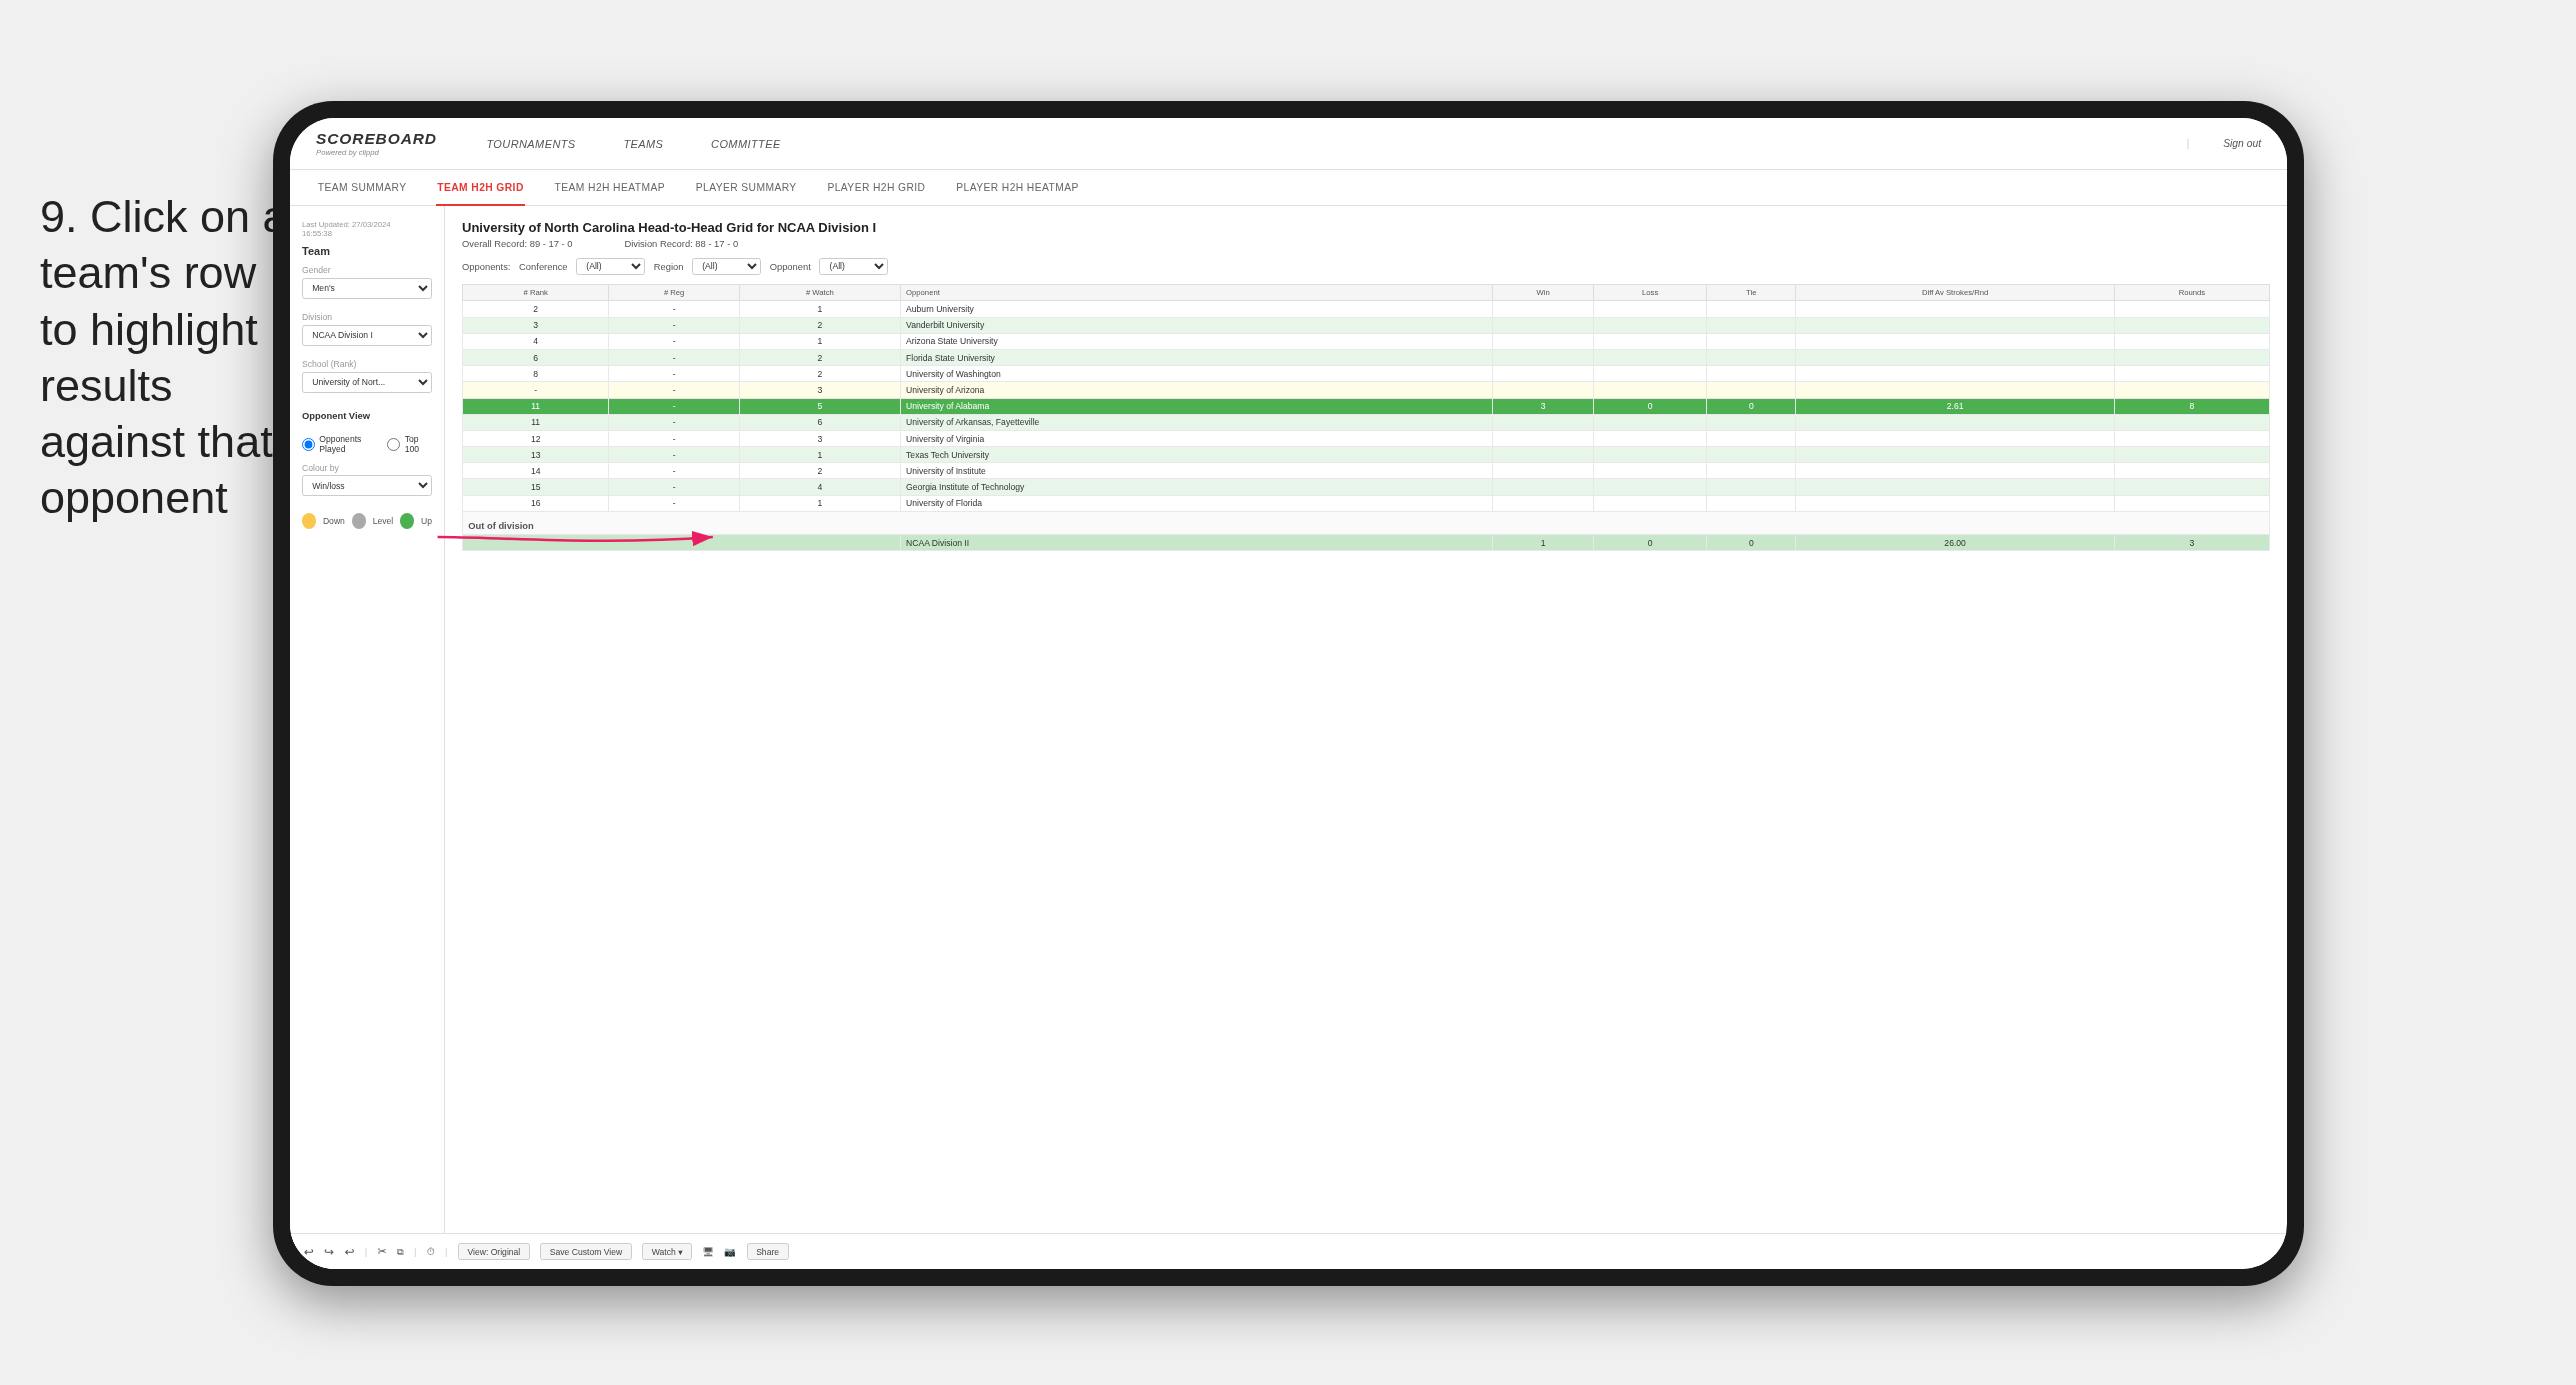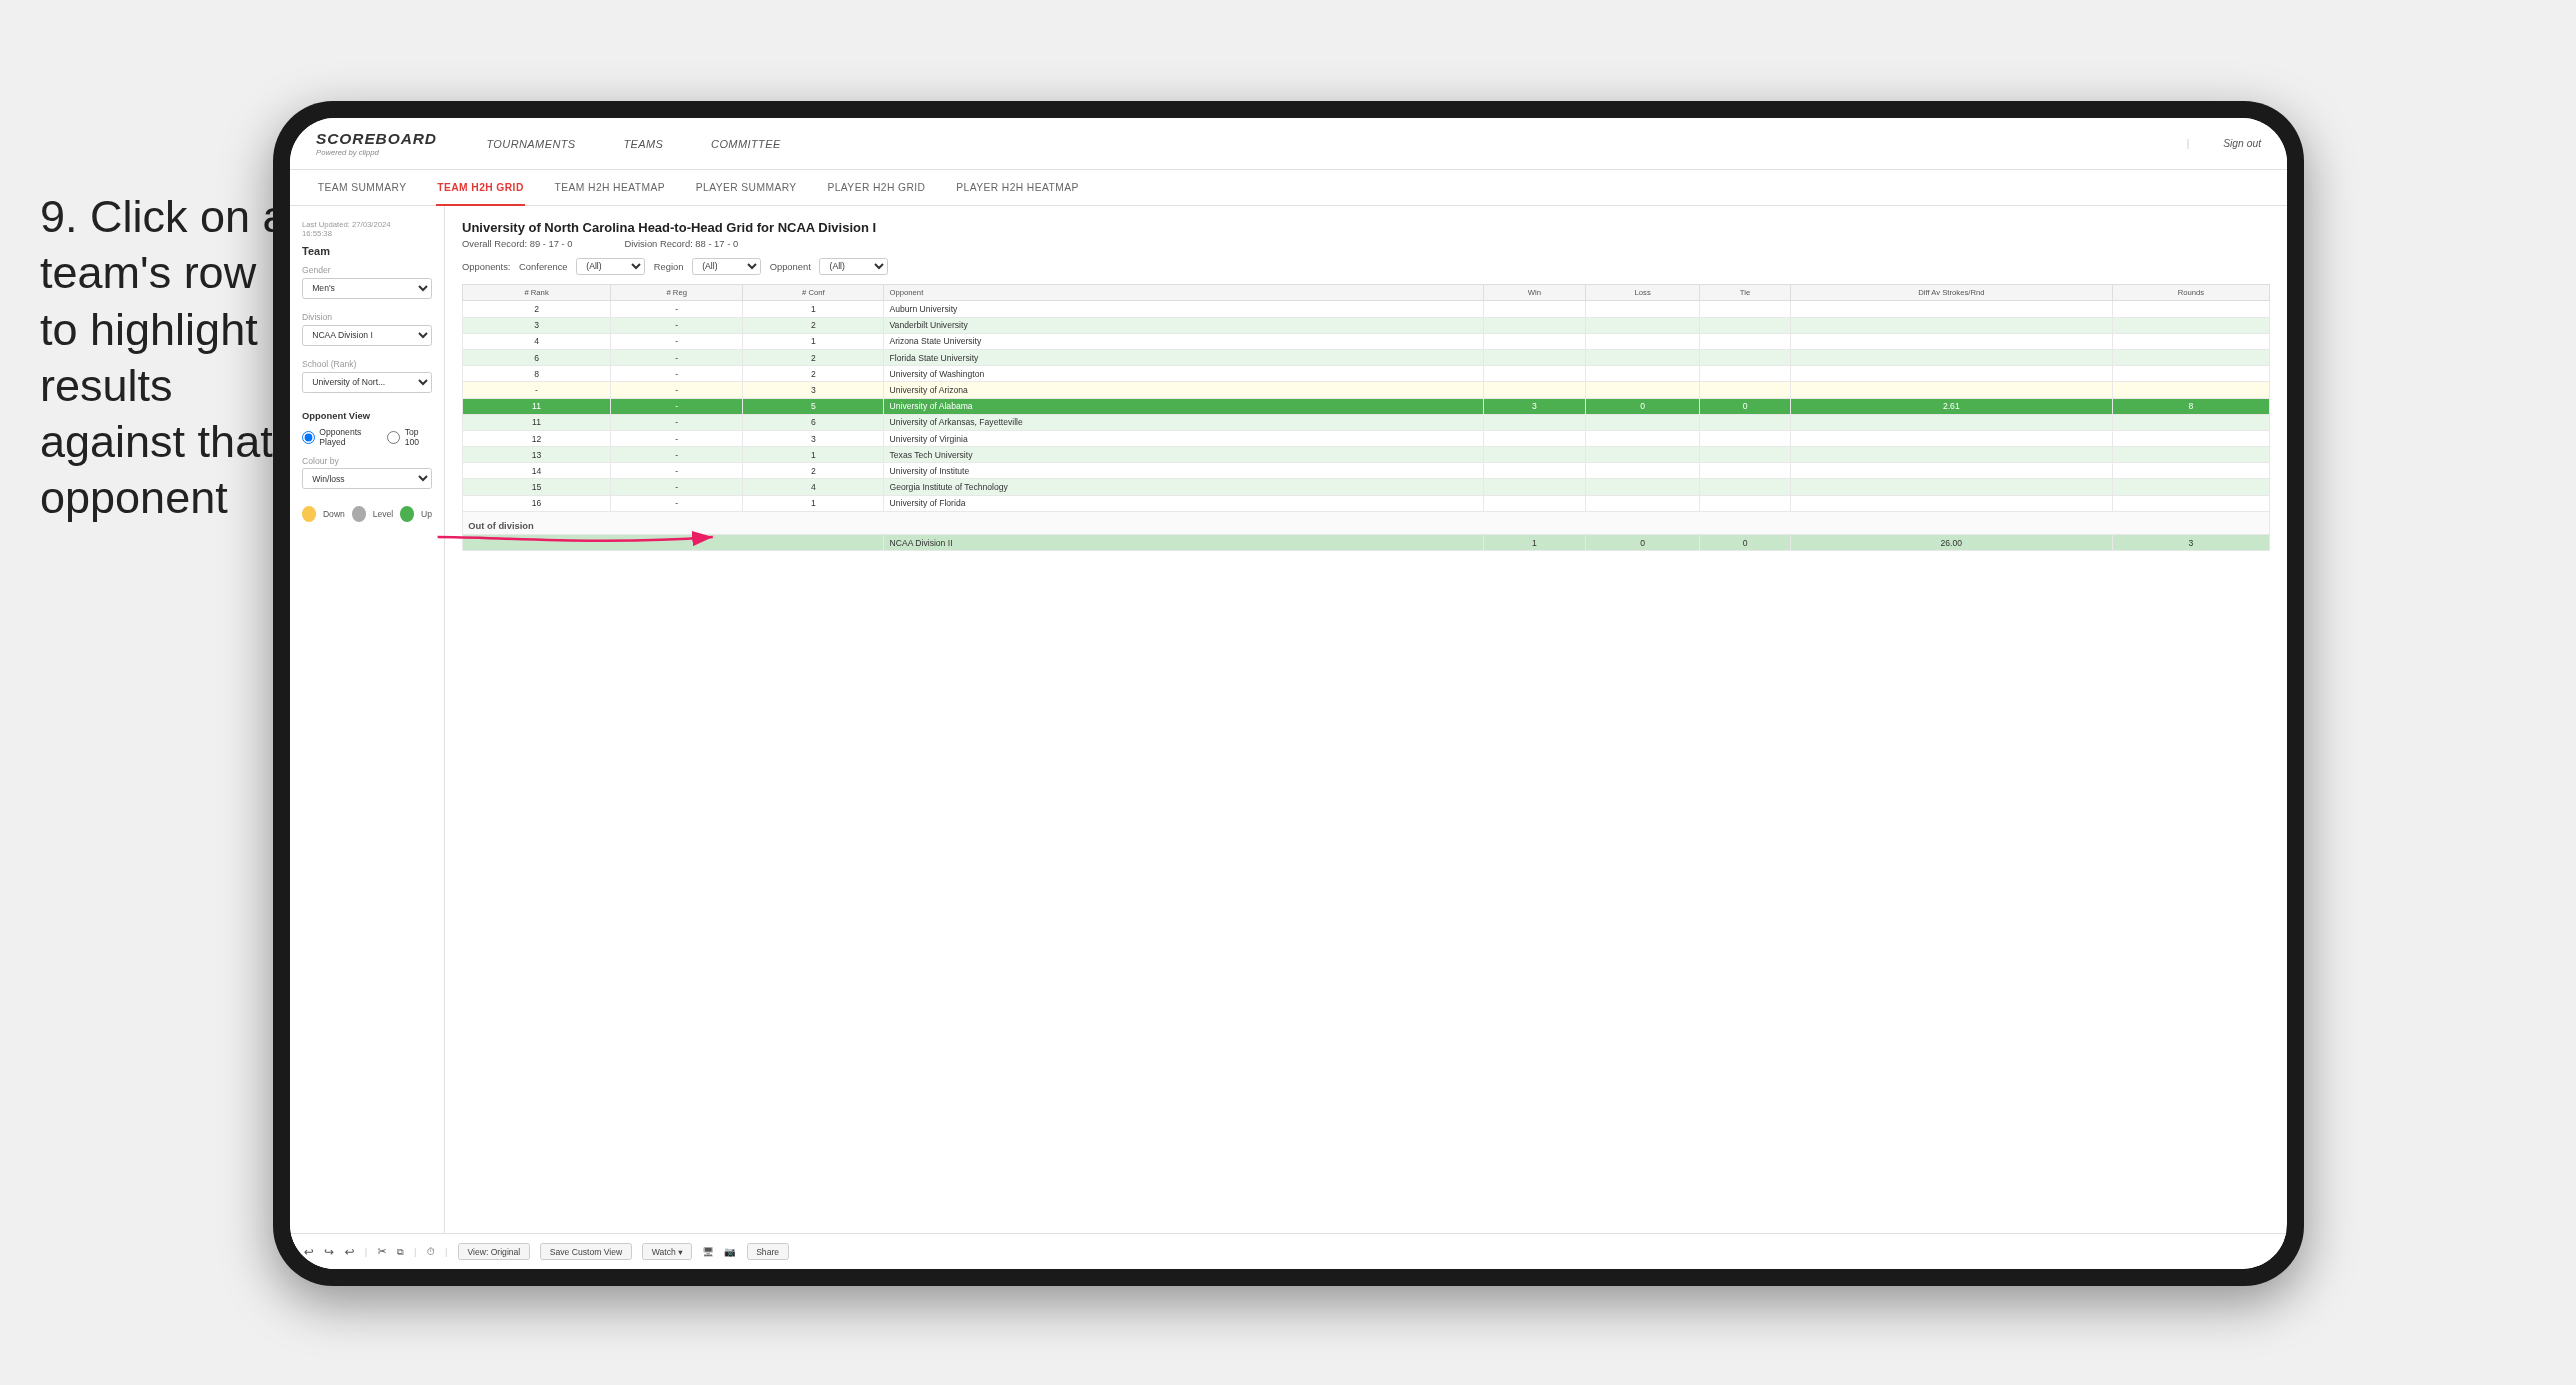--- a/index.html
+++ b/index.html
@@ -158,21 +158,21 @@
       color: #333;
       margin-bottom: 5.2px;
       background: #fff;
     }
 
     .sidebar-section-title {
       font-size: 9.4px;
       font-weight: bold;
       color: #333;
       margin-top: 12px;
-      margin-bottom: 6px;
+      margin-bottom: 13px;
     }
 
     .radio-group {
       display: flex;
       flex-direction: row;
       gap: 3.4px;
     }
 
     .radio-item {
       display: flex;
@@ -462,21 +462,21 @@
             <select class="filter-select">
               <option>(All)</option>
             </select>
           </div>
 
           <table class="h2h-table">
             <thead>
               <tr>
                 <th># Rank</th>
                 <th># Reg</th>
-                <th># Conf</th>
+                <th># Watch</th>
                 <th class="left">Opponent</th>
                 <th>Win</th>
                 <th>Loss</th>
                 <th>Tie</th>
                 <th>Diff Av Strokes/Rnd</th>
                 <th>Rounds</th>
               </tr>
             </thead>
             <tbody>
               <tr class="table-row">

